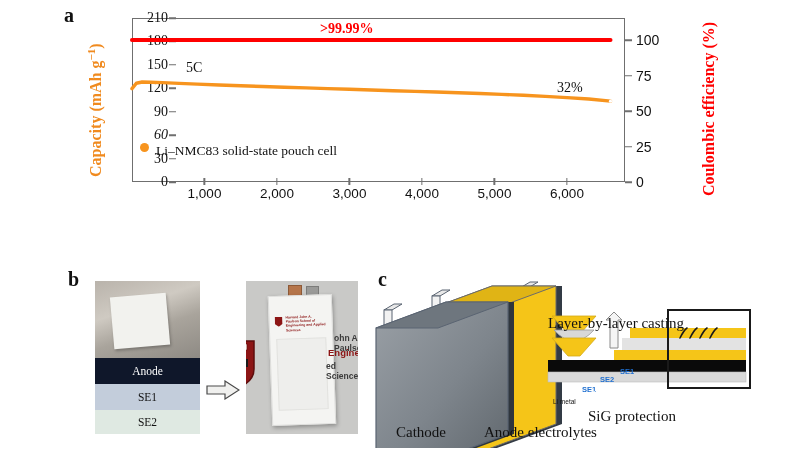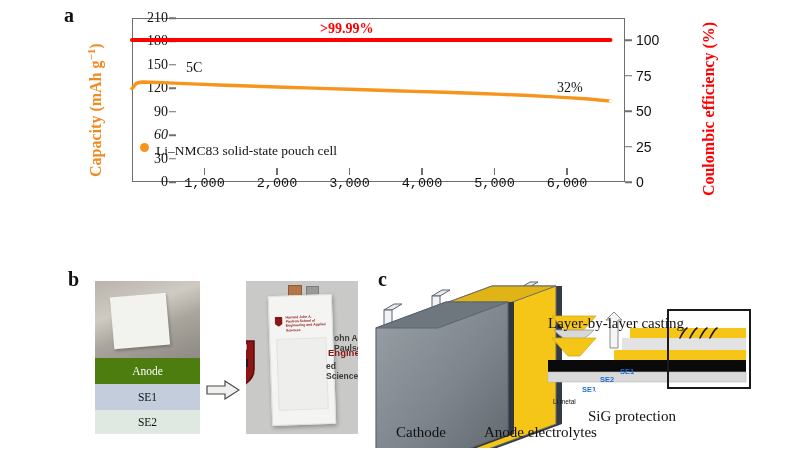--- a/index.html
+++ b/index.html
@@ -21,22 +21,22 @@
               font-family:"Liberation Serif",serif;}
   .ytick-left .tmark{position:absolute;right:-8px;top:50%;width:7px;height:1.5px;
                      background:#6f6f6f;transform:translateY(-50%);}
 
   .ytick-right{position:absolute;left:636px;text-align:left;width:60px;
                font-size:14px;color:#111;transform:translateY(-50%);
                font-family:Liberation Sans, sans-serif;}
   .ytick-right .tmark{position:absolute;left:-11px;top:50%;width:7px;height:1.5px;
                       background:#6f6f6f;transform:translateY(-50%);}
 
-  .xtick{position:absolute;top:176px;font-size:13.5px;color:#111;
-         transform:translateX(-50%);font-family:Liberation Mono, monospace;}
+  .xtick{position:absolute;top:186px;font-size:13.5px;color:#111;
+         transform:translateX(-50%);font-family:Liberation Sans, sans-serif;}
   .xtick .tmark{position:absolute;left:50%;top:-8px;width:1.5px;height:7px;
                 background:#6f6f6f;transform:translateX(-50%);}
 
   #ylabel-left{position:absolute;left:-10px;top:100px;width:210px;
                transform:rotate(-90deg);transform-origin:center;
                text-align:center;font-size:16px;font-weight:700;color:#F08A1E;
                font-family:"Liberation Serif",serif;white-space:nowrap;}
   #ylabel-right{position:absolute;left:604px;top:100px;width:210px;
                 transform:rotate(-90deg);transform-origin:center;
                 text-align:center;font-size:16px;font-weight:700;color:#FF0000;
@@ -60,21 +60,21 @@
   #letter-b{left:68px;top:268px;}
   .bphoto{position:absolute;border:0;}
   #b-stack{left:35px;top:13px;width:105px;height:153px;overflow:hidden;}
   #b-stack .film{position:absolute;left:0;top:0;width:105px;height:77px;
       background:linear-gradient(160deg,#b9b3ab 0%,#cfcac2 35%,#a9a49c 60%,#8e8a84 100%);}
   #b-stack .film .sheet{position:absolute;left:17px;top:14px;width:56px;height:52px;
       background:#f2f2ee;transform:rotate(-5deg);box-shadow:1px 2px 3px rgba(0,0,0,.25);}
   .blayer{position:absolute;left:0;width:105px;height:26px;
           display:flex;align-items:center;justify-content:center;
           font-size:11.5px;font-family:"Liberation Serif",serif;}
-  #b-anode{top:77px;background:#4d7c0f;color:#fff;}
+  #b-anode{top:77px;background:#0f172a;color:#fff;}
   #b-se1{top:103px;background:#c3cddb;color:#111;}
   #b-se2{top:129px;height:24px;background:#dfe9e2;color:#111;}
 
   #b-arrow{position:absolute;left:146px;top:112px;width:34px;height:20px;}
 
   #b-right{left:186px;top:13px;width:112px;height:153px;background:#c9c9c7;overflow:hidden;}
   #b-crest{position:absolute;left:-34px;top:58px;width:44px;height:52px;}
   #b-pouch{position:absolute;left:24px;top:14px;width:62px;height:128px;
            background:#f4f4f2;transform:rotate(-2deg);
            box-shadow:1px 2px 4px rgba(0,0,0,.3);border:1px solid #dcdcda;}

